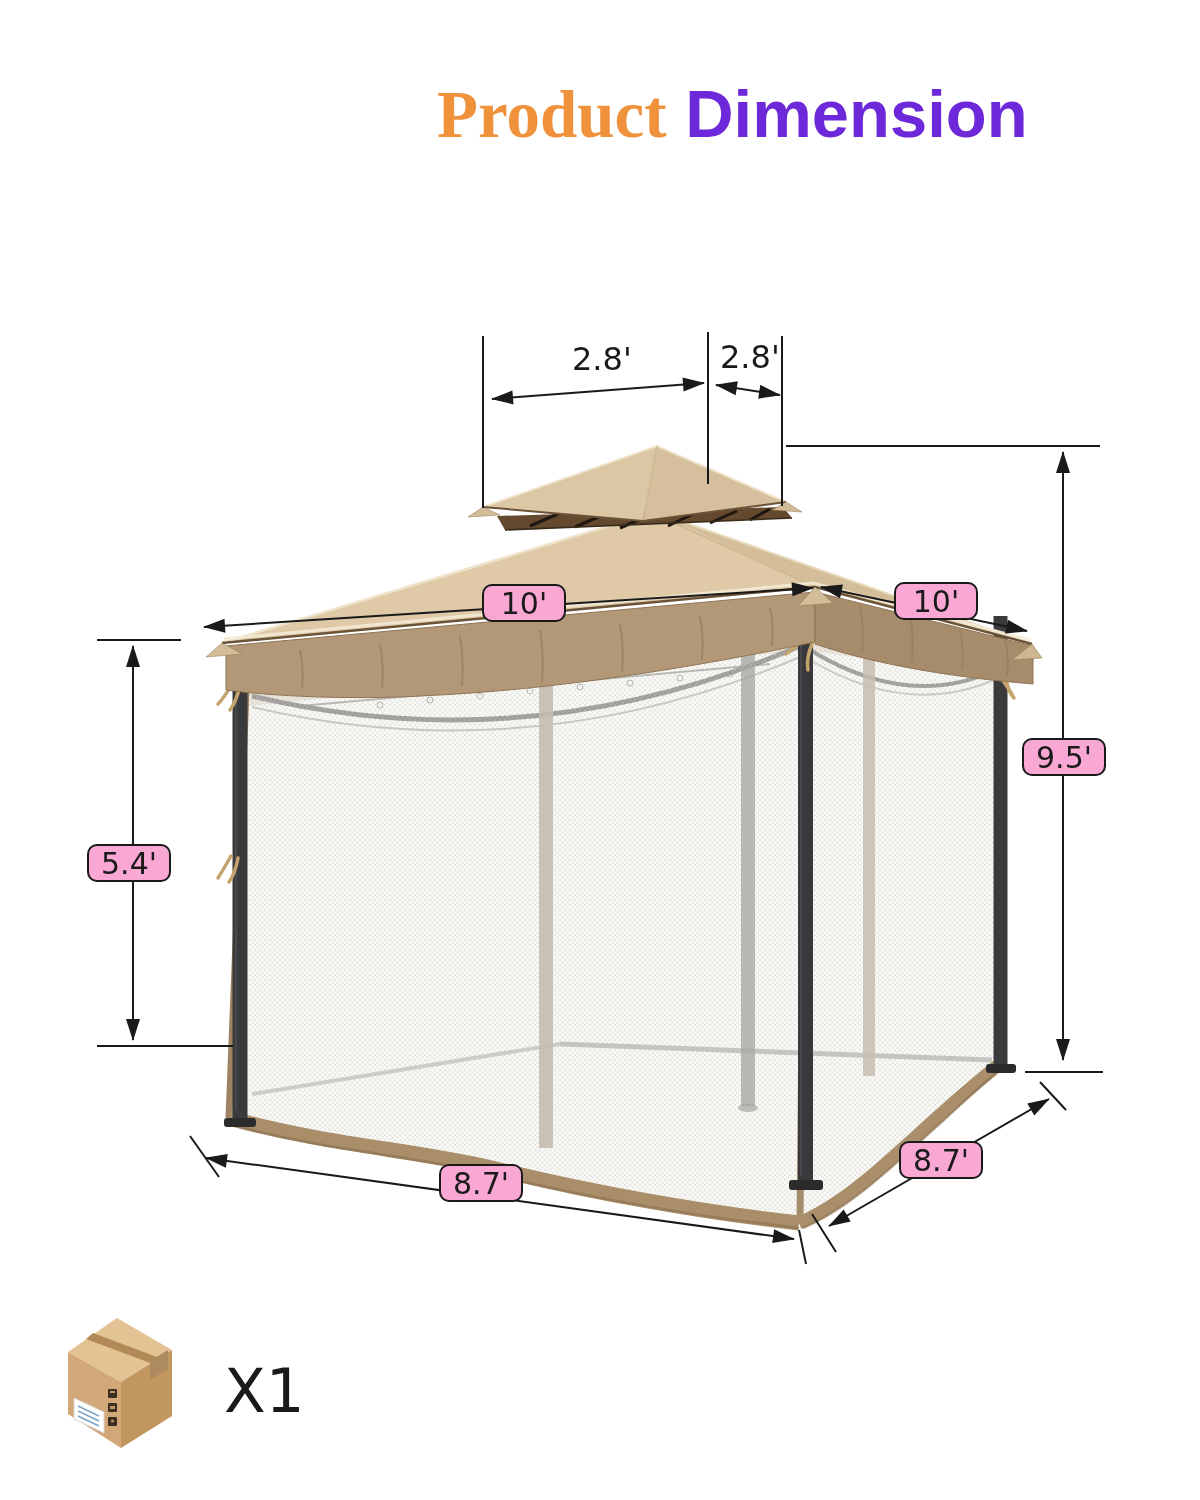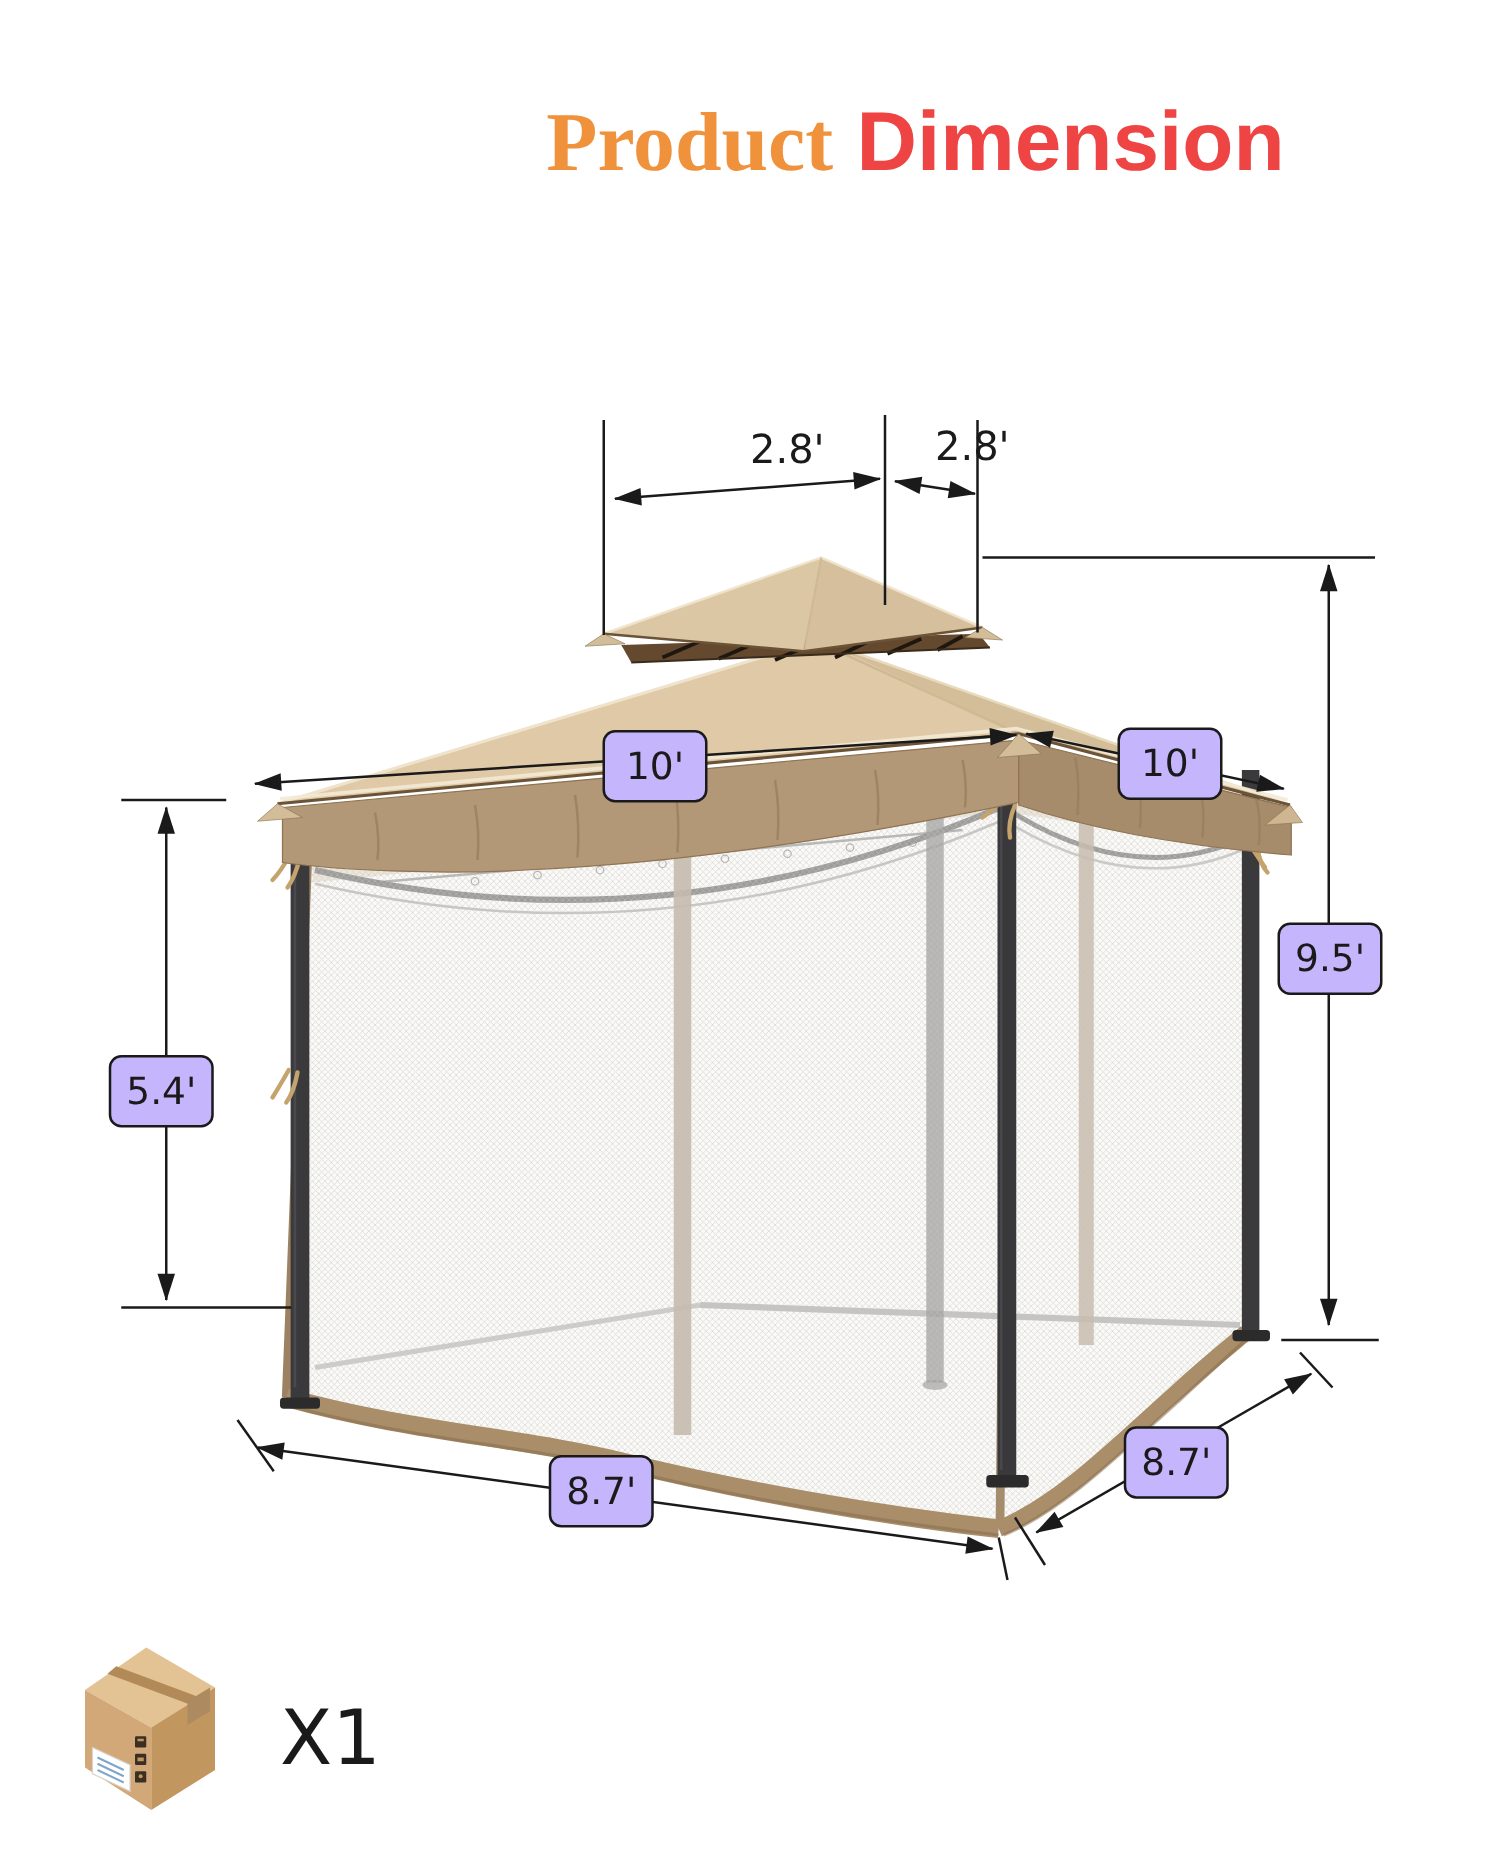--- a/index.html
+++ b/index.html
@@ -1,26 +1,26 @@
 <!DOCTYPE html>
 <html><head>
 <meta charset="utf-8">
 <style>
   html,body{margin:0;padding:0;}
   body{width:1200px;height:1500px;position:relative;background:#ffffff;overflow:hidden;
        font-family:"DejaVu Sans",sans-serif;}
   .page-title{position:absolute;left:437px;top:80px;font-family:"Liberation Sans",sans-serif;
        font-weight:bold;font-size:67px;line-height:1;letter-spacing:0px;white-space:nowrap;}
   .t-accent{color:#F0913C;font-family:Liberation Serif, serif;}
-  .t-rest{color:#ef4444;}
+  .t-rest{color:#6d28d9;}
   svg.diagram{position:absolute;left:0;top:0;}
-  .dim-box{position:absolute;box-sizing:border-box;width:84px;height:58px;background:#c4b5fd;
+  .dim-box{position:absolute;box-sizing:border-box;width:84px;height:38px;background:#f9a8d4;
        border:2.5px solid #1a1a1a;border-radius:10px;display:flex;align-items:center;
        justify-content:center;font-size:30px;color:#1a1a1a;z-index:5;}
-  .dim-plain{position:absolute;font-size:32px;color:#1a1a1a;white-space:nowrap;z-index:5;margin-left:28px;}
+  .dim-plain{position:absolute;font-size:32px;color:#1a1a1a;white-space:nowrap;z-index:5;}
   .qty-label{position:absolute;left:224px;top:1355px;font-size:61px;color:#1a1a1a;z-index:5;}
 </style>
 </head>
 <body>
 
 <div class="page-title">
   <span class="t-accent">Product</span><span> </span><span class="t-rest">Dimension</span>
 </div>
 
 <svg class="diagram" width="1200" height="1500" viewBox="0 0 1200 1500">

